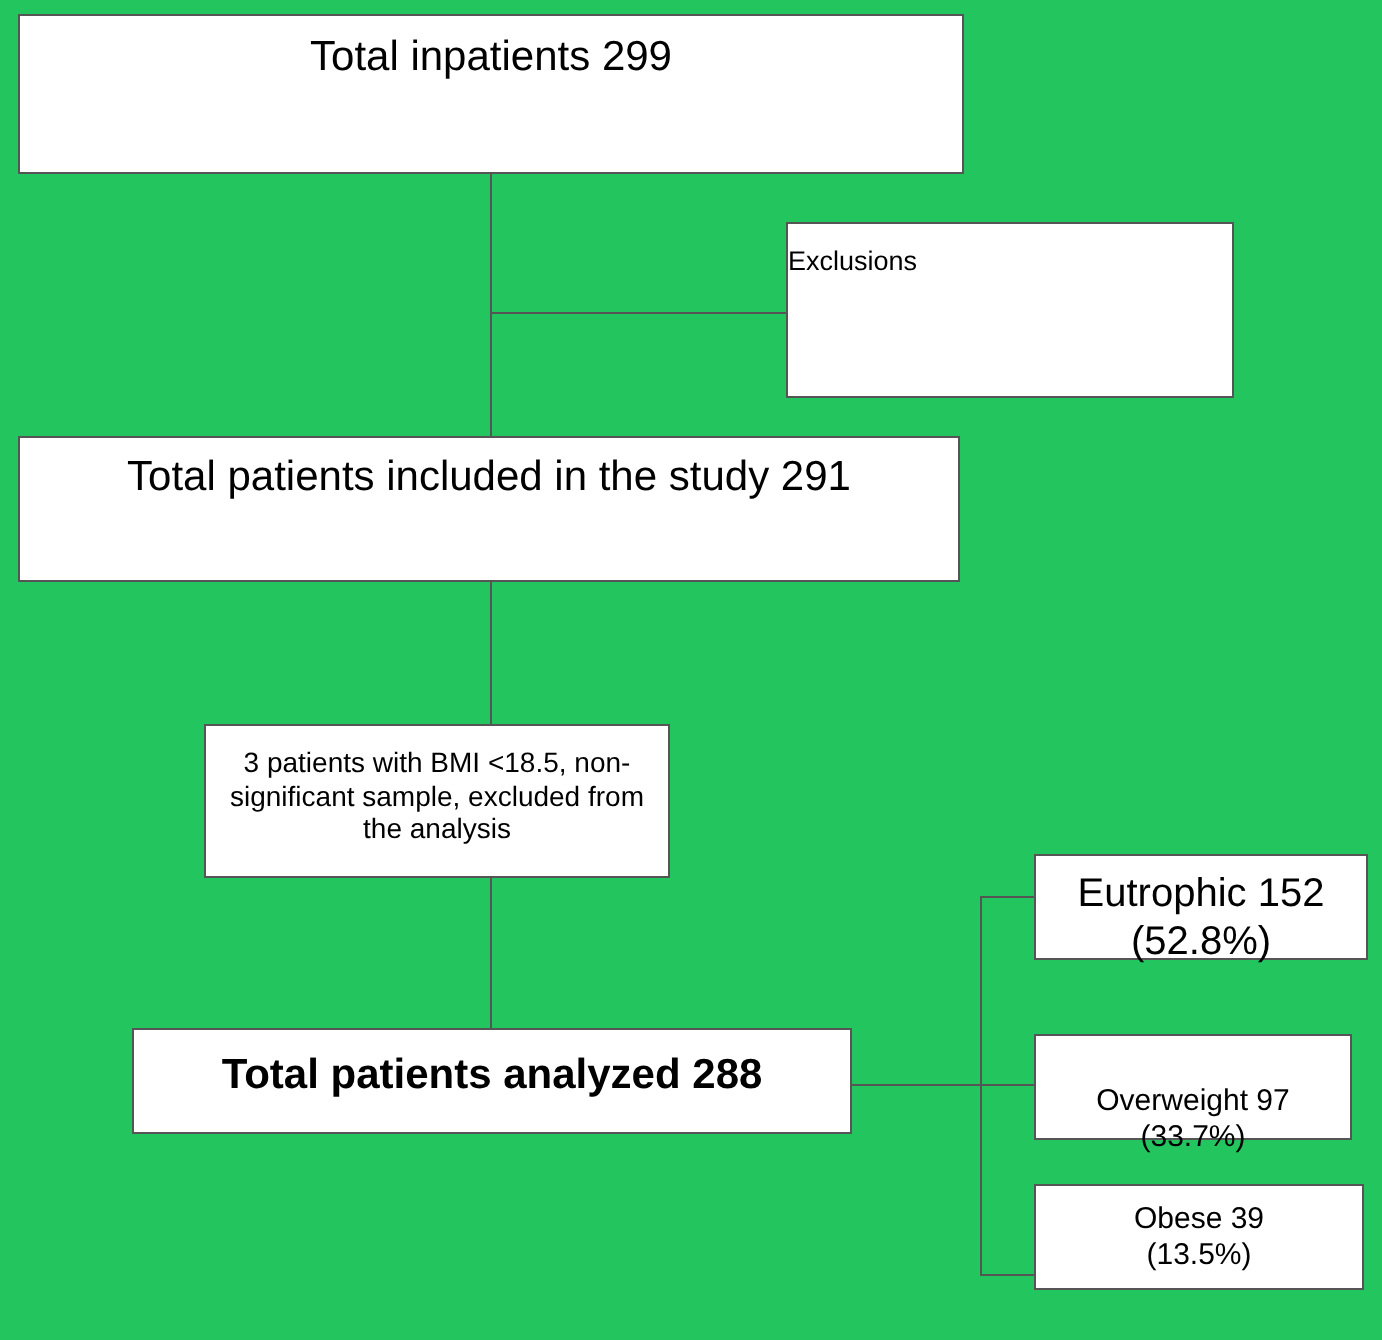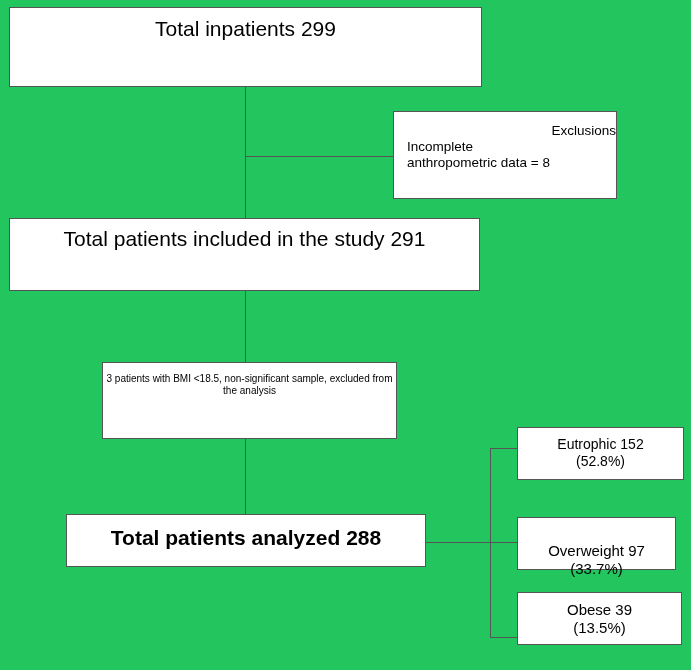--- a/index.html
+++ b/index.html
@@ -35,48 +35,48 @@
     padding-top: 9px;
     font-size: 21px;
   }
   #node-exclusions {
     left: 393px; top: 111px; width: 224px; height: 88px;
     padding-top: 11px;
     font-size: 13.5px;
   }
   #node-exclusions .title {
     display: block;
-    text-align: right;
+    text-align: left;
   }
   #node-exclusions .body {
     display: block;
     text-align: left;
     padding-left: 13px;
     white-space: pre-line;
   }
   #node-total-included {
     left: 9px;  top: 218px; width: 471px; height: 73px;
     padding-top: 8px;
     font-size: 21px;
   }
   #node-bmi-excluded {
-    left: 102px; top: 362px; width: 295px; height: 77px;
+    left: 102px; top: 362px; width: 233px; height: 77px;
     padding-top: 10px;
-    font-size: 10px;
+    font-size: 14px;
   }
   #node-total-analyzed {
     left: 66px; top: 514px; width: 360px; height: 53px;
     padding-top: 11px;
     font-size: 21px;
     font-weight: bold;
   }
   #node-eutrophic {
     left: 517px; top: 427px; width: 167px; height: 53px;
     padding-top: 8px;
-    font-size: 14px;
+    font-size: 20px;
     text-align: center;
   }
   #node-overweight {
     left: 517px; top: 517px; width: 159px; height: 53px;
     padding-top: 24px;
     font-size: 15px;
   }
   #node-obese {
     left: 517px; top: 592px; width: 165px; height: 53px;
     padding-top: 8px;
@@ -113,22 +113,20 @@
   <div class="conn h" id="conn-eutrophic"></div>
   <div class="conn h" id="conn-overweight"></div>
   <div class="conn h" id="conn-obese"></div>
 
   <div class="node" id="node-total-inpatients">
     <span class="txt">Total inpatients 299</span>
   </div>
 
   <div class="node" id="node-exclusions">
     <span class="title">Exclusions</span>
-    <span class="body">Incomplete
-anthropometric data = 8</span>
   </div>
 
   <div class="node" id="node-total-included">
     <span class="txt">Total patients included in the study 291</span>
   </div>
 
   <div class="node" id="node-bmi-excluded">
     <span class="txt">3 patients with BMI &lt;18.5, non-significant sample, excluded from
 the analysis</span>
   </div>

